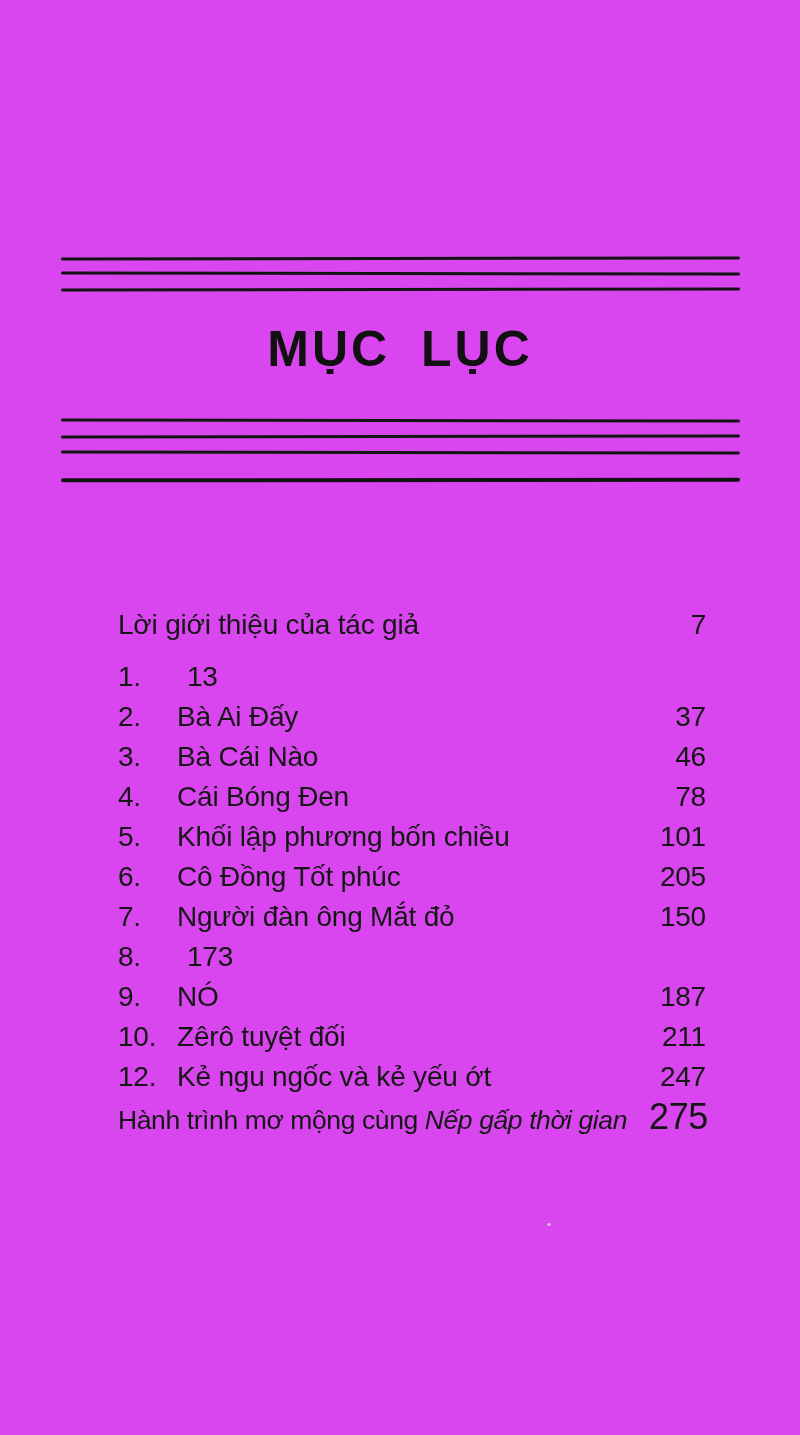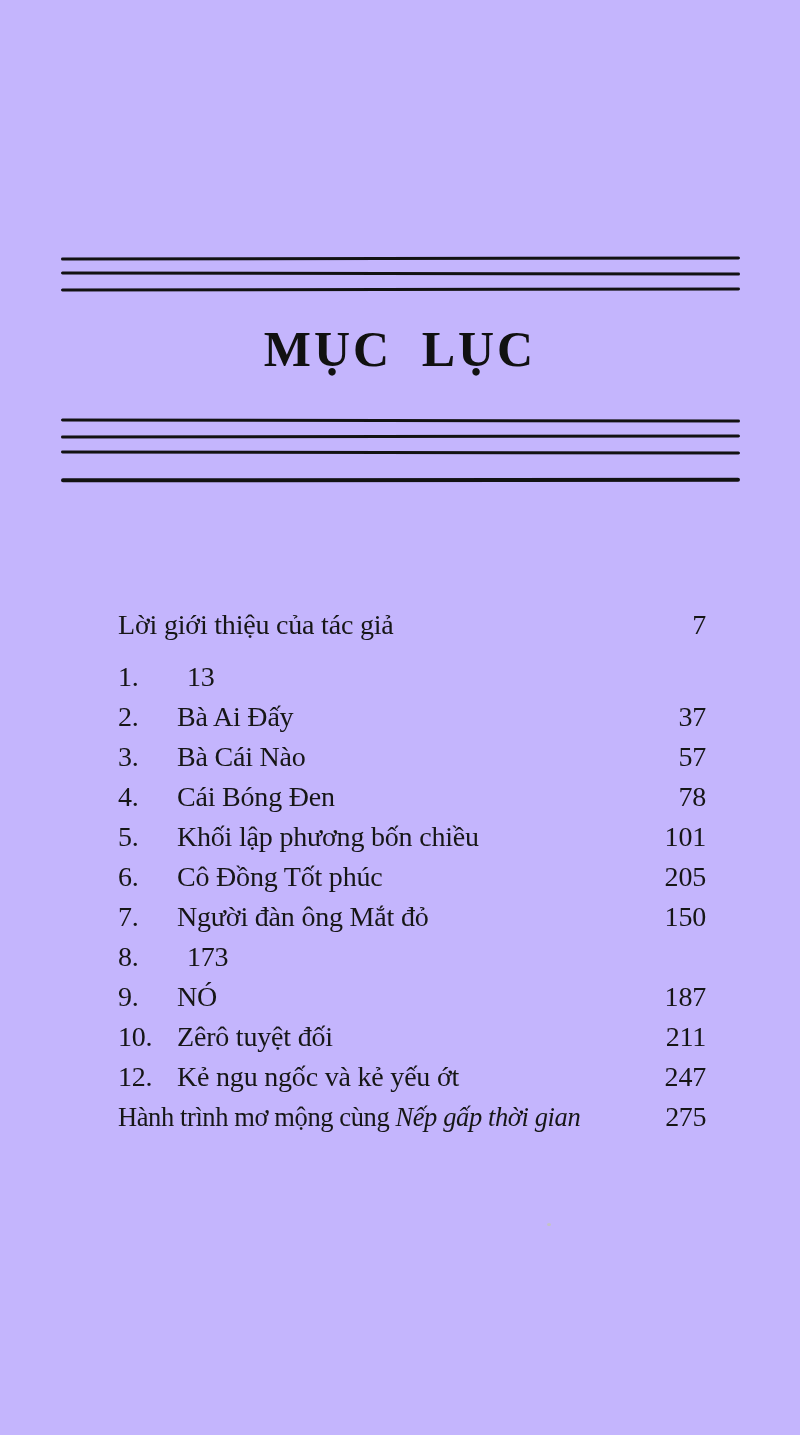--- a/index.html
+++ b/index.html
@@ -4,23 +4,23 @@
 <style>
   html, body {
     margin: 0;
     padding: 0;
     background: #ffffff;
   }
   .page {
     position: relative;
     width: 800px;
     height: 1435px;
-    background: #c4b5fd;
+    background: #d946ef;
     overflow: hidden;
-    font-family: Liberation Serif, serif;
+    font-family: Liberation Sans, sans-serif;
     color: #161616;
   }
 
   
   .rule {
     position: absolute;
     left: 61px;
     width: 679px;
     background: #121212;
     border-radius: 2px;
@@ -74,21 +74,21 @@
   .row .pageno {
     flex: 0 0 auto;
     text-align: right;
     margin-left: 10px;
   }
   .row.intro { margin-bottom: 12px; }
   .row.closing {
     font-size: 26.5px;
     letter-spacing: -0.4px;
   }
-  .row.closing .pageno { font-size: 28px; text-align: right; }
+  .row.closing .pageno { font-size: 36px; text-align: right; }
   .closing .italic-part { font-style: italic; }
 
   
   .speck {
     position: absolute;
     top: 1223px;
     left: 547px;
     width: 4px;
     height: 3px;
     background: #c4c4c4;
@@ -123,21 +123,21 @@
       <span class="pageno">13</span>
     </div>
     <div class="row">
       <span class="num">2.</span>
       <span class="label">Bà Ai Đấy</span>
       <span class="pageno">37</span>
     </div>
     <div class="row">
       <span class="num">3.</span>
       <span class="label">Bà Cái Nào</span>
-      <span class="pageno">57</span>
+      <span class="pageno">46</span>
     </div>
     <div class="row">
       <span class="num">4.</span>
       <span class="label">Cái Bóng Đen</span>
       <span class="pageno">78</span>
     </div>
     <div class="row">
       <span class="num">5.</span>
       <span class="label">Khối lập phương bốn chiều</span>
       <span class="pageno">101</span>

